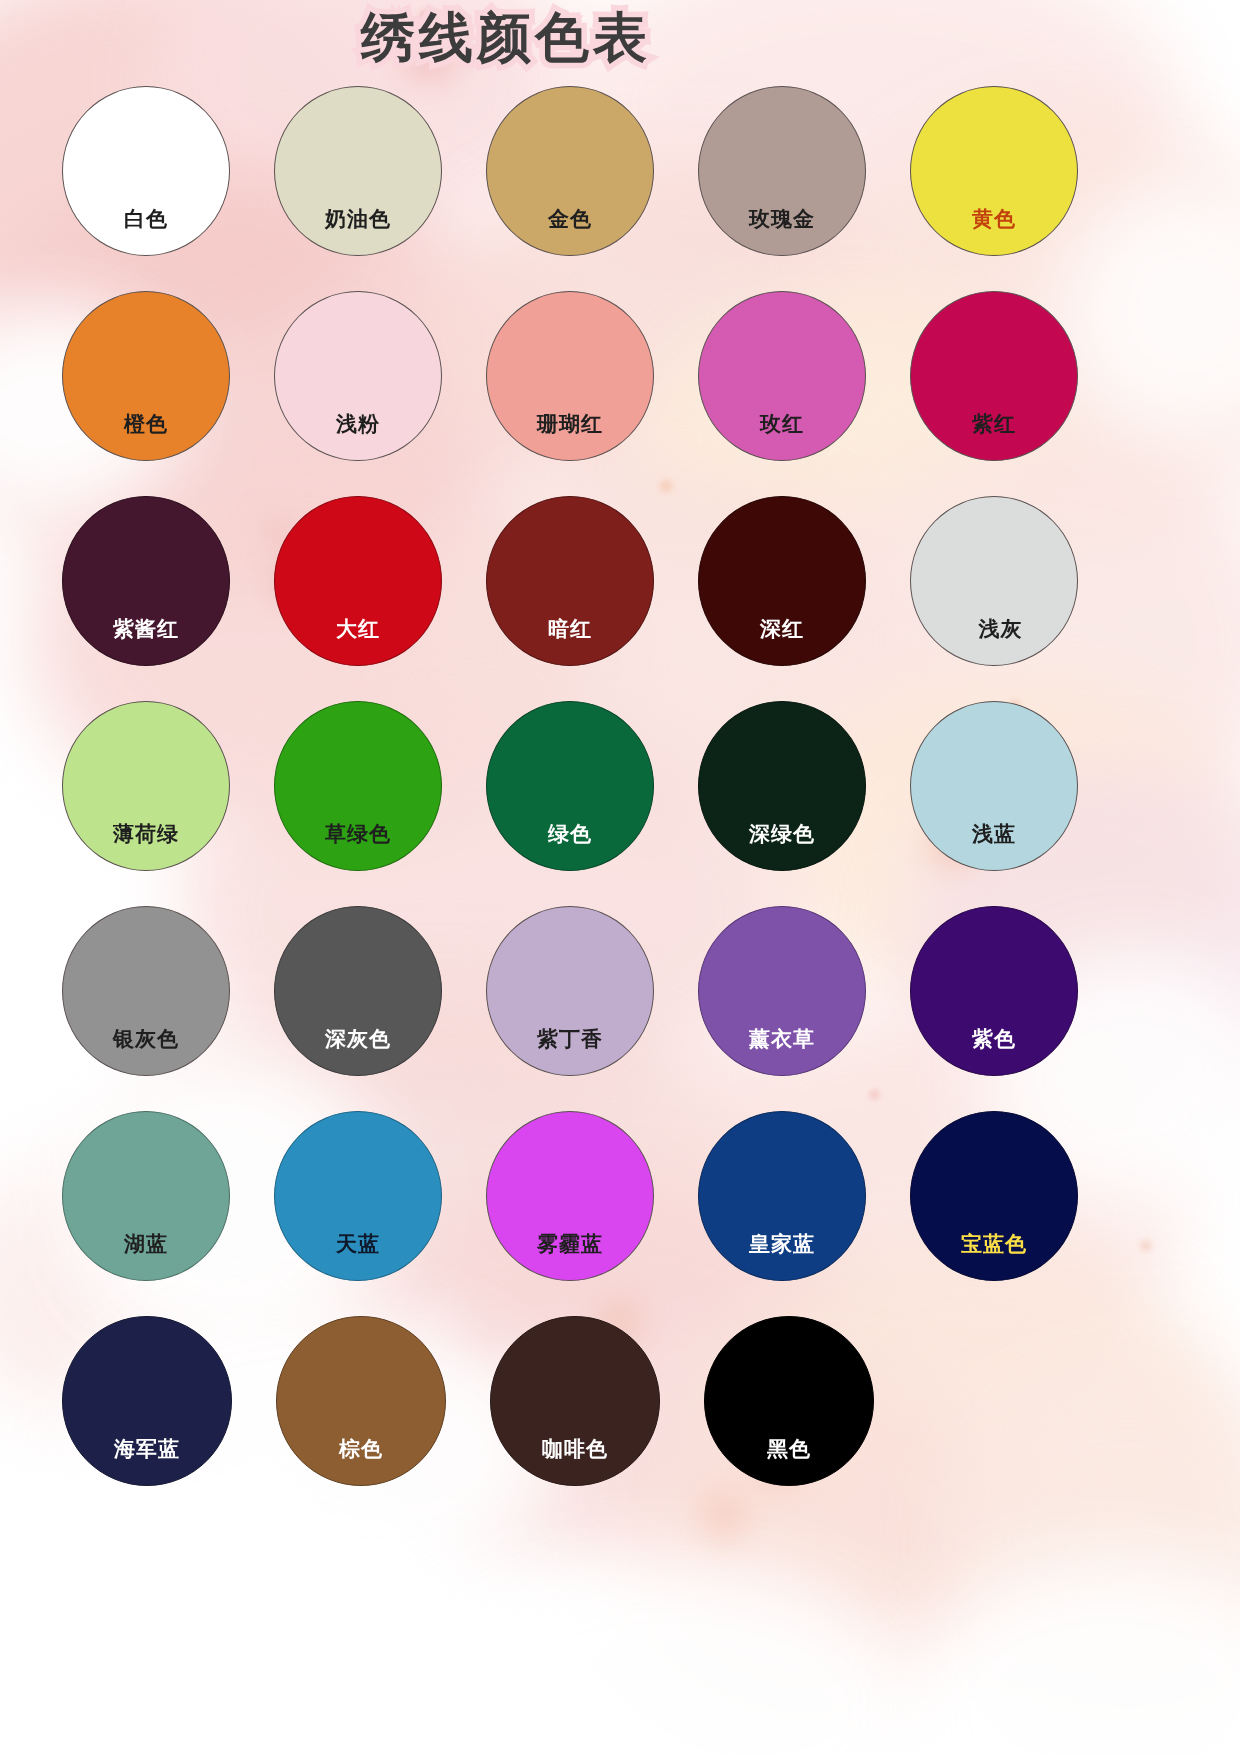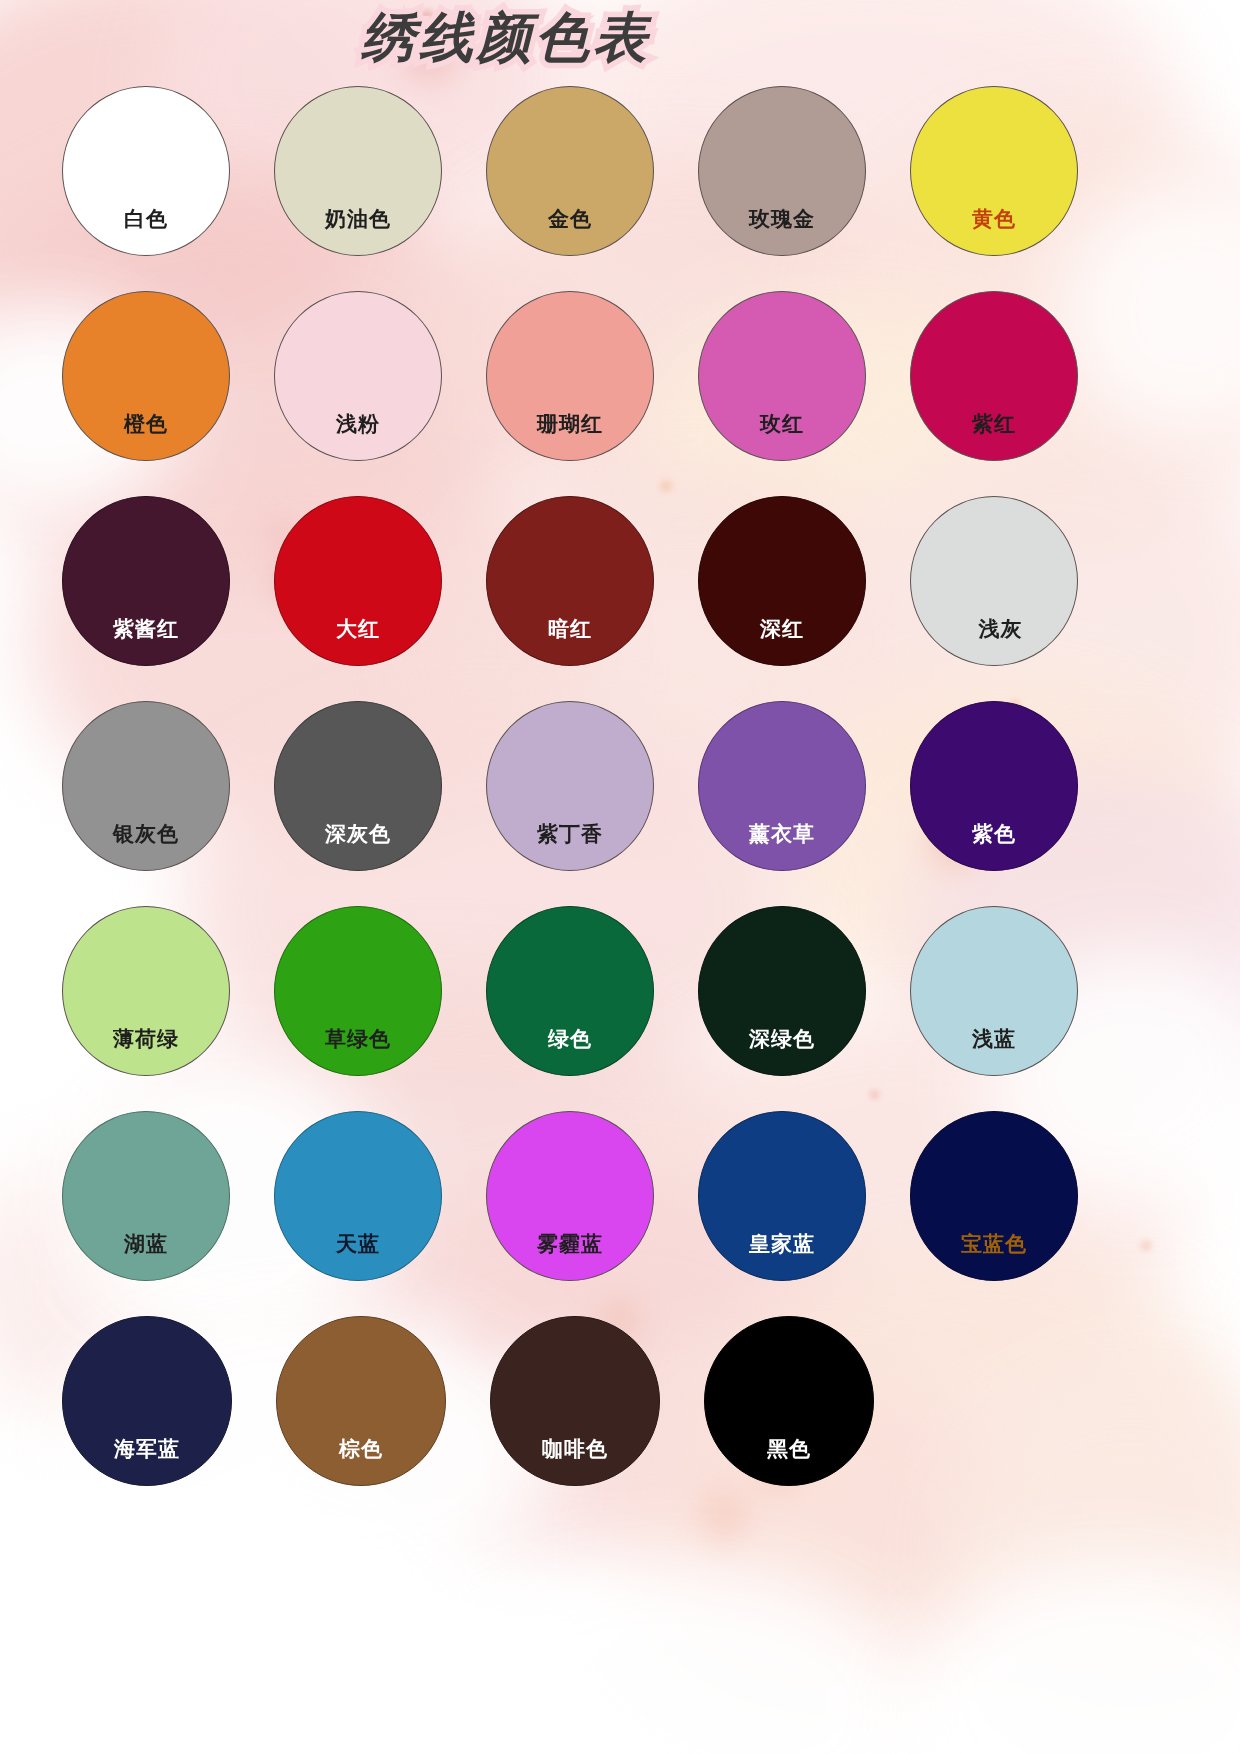--- a/index.html
+++ b/index.html
@@ -36,21 +36,20 @@
   }
 
   
   .title-wrap {
     position: absolute;
     top: 6px;
     left: 0;
     width: 1012px;
     text-align: center;
     z-index: 5;
-    font-style: italic;
   }
   .title {
     display: inline-block;
     font-size: 54px;
     font-weight: bold;
     letter-spacing: 4px;
     color: #3c3c3c;
     -webkit-text-stroke: 11px #fad7dd;
     paint-order: stroke fill;
     line-height: 1.15;
@@ -195,68 +194,68 @@
         <span class="label" style="color: rgb(255, 255, 255);">暗红</span>
       </div>
       <div class="swatch" style="background: rgb(61, 8, 6); border: 1px solid rgb(37, 5, 4);">
         <span class="label" style="color: rgb(255, 255, 255);">深红</span>
       </div>
       <div class="swatch" style="background: rgb(219, 221, 220); border: 1px solid rgb(90, 81, 80);">
         <span class="label" style="color: rgb(31, 31, 31); margin-left: 13px;">浅灰</span>
       </div>
     </div>
     <div class="row">
+      <div class="swatch" style="background: rgb(190, 227, 141); border: 1px solid rgb(90, 81, 80);">
+        <span class="label" style="color: rgb(31, 31, 31);">薄荷绿</span>
+      </div>
+      <div class="swatch" style="background: rgb(45, 163, 19); border: 1px solid rgb(29, 108, 12);">
+        <span class="label" style="color: rgb(31, 31, 31);">草绿色</span>
+      </div>
+      <div class="swatch" style="background: rgb(10, 105, 59); border: 1px solid rgb(6, 68, 39);">
+        <span class="label" style="color: rgb(255, 255, 255);">绿色</span>
+      </div>
+      <div class="swatch" style="background: rgb(11, 36, 23); border: 1px solid rgb(6, 22, 14);">
+        <span class="label" style="color: rgb(255, 255, 255);">深绿色</span>
+      </div>
+      <div class="swatch" style="background: rgb(180, 214, 223); border: 1px solid rgb(90, 81, 80);">
+        <span class="label" style="color: rgb(31, 31, 31);">浅蓝</span>
+      </div>
+    </div>
+    <div class="row">
       <div class="swatch" style="background: rgb(146, 146, 146); border: 1px solid rgb(90, 81, 80);">
         <span class="label" style="color: rgb(31, 31, 31);">银灰色</span>
       </div>
       <div class="swatch" style="background: rgb(87, 87, 87); border: 1px solid rgb(58, 58, 58);">
         <span class="label" style="color: rgb(255, 255, 255);">深灰色</span>
       </div>
       <div class="swatch" style="background: rgb(192, 172, 205); border: 1px solid rgb(90, 81, 80);">
         <span class="label" style="color: rgb(31, 31, 31);">紫丁香</span>
       </div>
       <div class="swatch" style="background: rgb(127, 82, 169); border: 1px solid rgb(86, 53, 118);">
         <span class="label" style="color: rgb(255, 255, 255);">薰衣草</span>
       </div>
       <div class="swatch" style="background: rgb(61, 10, 112); border: 1px solid rgb(40, 6, 73);">
         <span class="label" style="color: rgb(255, 255, 255);">紫色</span>
       </div>
     </div>
     <div class="row">
-      <div class="swatch" style="background: rgb(190, 227, 141); border: 1px solid rgb(90, 81, 80);">
-        <span class="label" style="color: rgb(31, 31, 31);">薄荷绿</span>
-      </div>
-      <div class="swatch" style="background: rgb(45, 163, 19); border: 1px solid rgb(29, 108, 12);">
-        <span class="label" style="color: rgb(31, 31, 31);">草绿色</span>
-      </div>
-      <div class="swatch" style="background: rgb(10, 105, 59); border: 1px solid rgb(6, 68, 39);">
-        <span class="label" style="color: rgb(255, 255, 255);">绿色</span>
-      </div>
-      <div class="swatch" style="background: rgb(11, 36, 23); border: 1px solid rgb(6, 22, 14);">
-        <span class="label" style="color: rgb(255, 255, 255);">深绿色</span>
-      </div>
-      <div class="swatch" style="background: rgb(180, 214, 223); border: 1px solid rgb(90, 81, 80);">
-        <span class="label" style="color: rgb(31, 31, 31);">浅蓝</span>
-      </div>
-    </div>
-    <div class="row">
       <div class="swatch" style="background: rgb(111, 165, 150); border: 1px solid rgb(74, 111, 100);">
         <span class="label" style="color: rgb(31, 31, 31);">湖蓝</span>
       </div>
       <div class="swatch" style="background: rgb(42, 143, 190); border: 1px solid rgb(29, 99, 133);">
         <span class="label" style="color: #0f172a;">天蓝</span>
       </div>
       <div class="swatch" style="background: #d946ef; border: 1px solid rgb(90, 81, 80);">
         <span class="label" style="color: rgb(31, 31, 31);">雾霾蓝</span>
       </div>
       <div class="swatch" style="background: rgb(14, 61, 131); border: 1px solid rgb(9, 41, 90);">
         <span class="label" style="color: rgb(255, 255, 255);">皇家蓝</span>
       </div>
       <div class="swatch" style="background: rgb(6, 13, 75); border: 1px solid rgb(4, 8, 50);">
-        <span class="label" style="color: #a16207;">宝蓝色</span>
+        <span class="label" style="color: #fde047;">宝蓝色</span>
       </div>
     </div>
     <div class="row">
       <div class="swatch" style="background: rgb(29, 33, 73); border: 1px solid rgb(19, 23, 49);">
         <span class="label" style="color: rgb(255, 255, 255);">海军蓝</span>
       </div>
       <div class="swatch" style="background: rgb(141, 94, 50); border: 1px solid rgb(95, 63, 34);">
         <span class="label" style="color: rgb(255, 255, 255);">棕色</span>
       </div>
       <div class="swatch" style="background: rgb(59, 36, 32); border: 1px solid rgb(39, 23, 21);">

